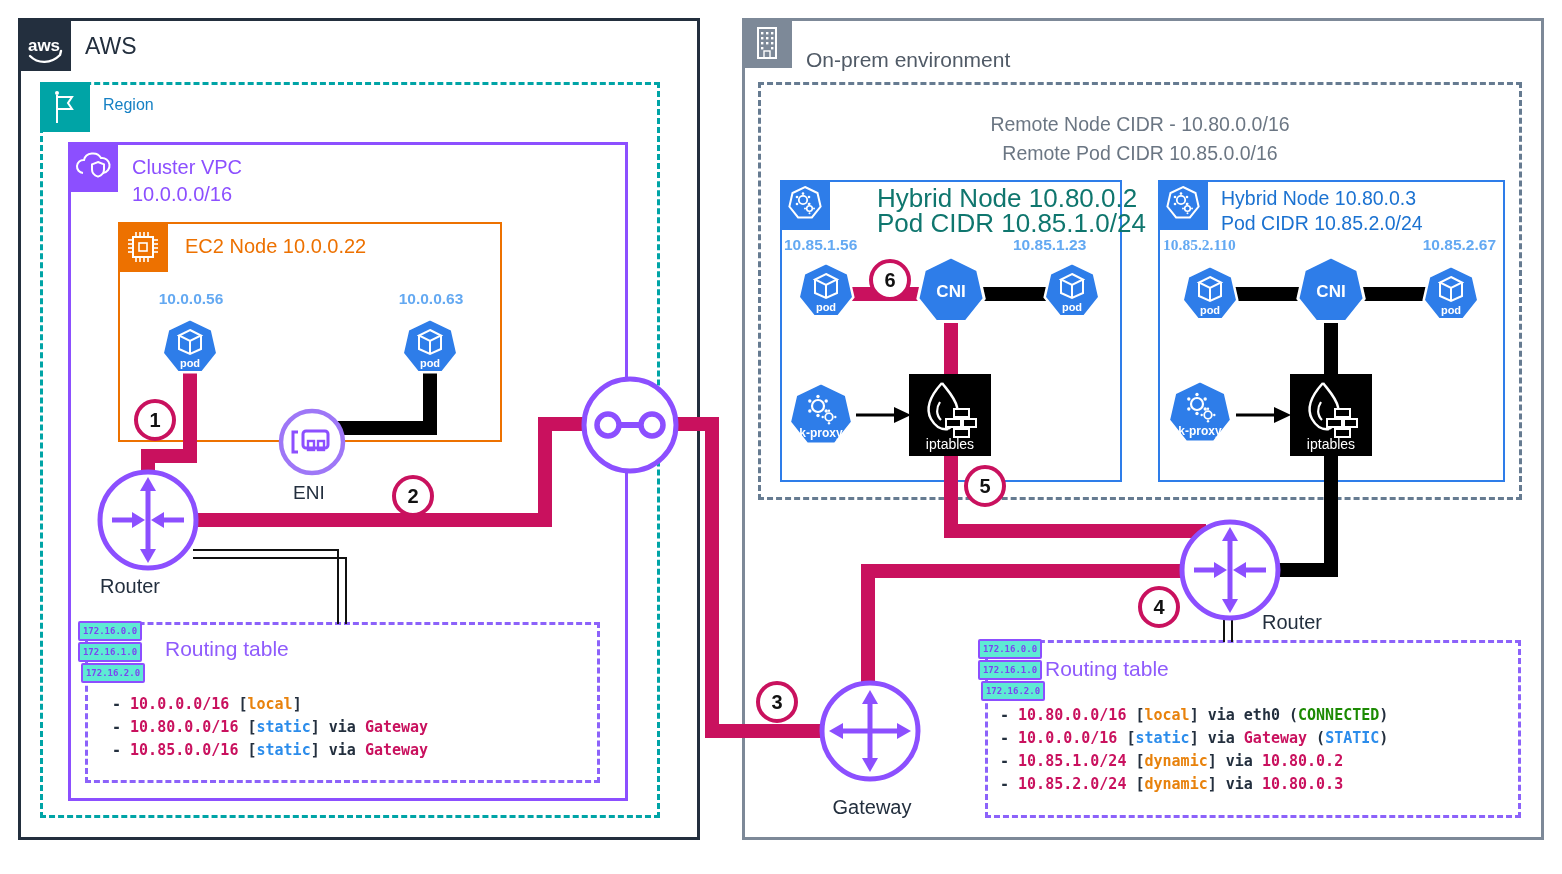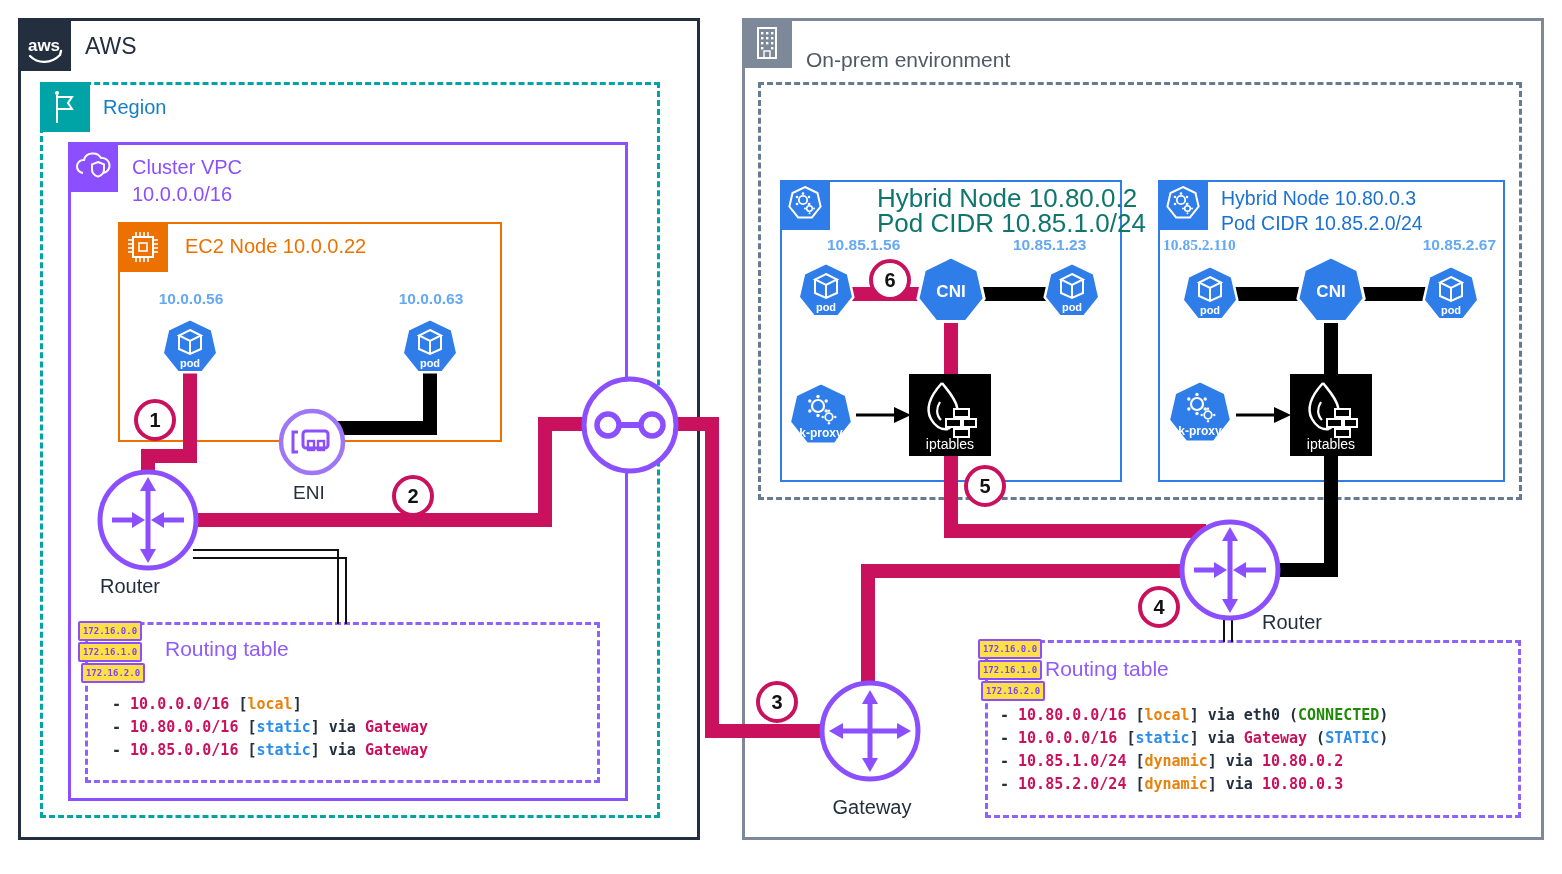--- a/index.html
+++ b/index.html
@@ -12,21 +12,21 @@
   .icon{position:absolute;z-index:3;}
   #wires{position:absolute;left:0;top:0;z-index:2;}
   .badge{position:absolute;z-index:5;width:42px;height:42px;border:4px solid #C9115E;border-radius:50%;
          background:#fff;color:#111;font-weight:bold;font-size:20px;line-height:34px;text-align:center;}
   .rt-rows{position:absolute;z-index:4;font-family:"DejaVu Sans Mono",monospace;
            font-size:15px;font-weight:bold;white-space:pre;}
   .rt-row{height:23px;}
   .seg-dark{color:#232F3E;} .seg-pink{color:#C9115E;} .seg-orange{color:#E8820C;}
   .seg-blue{color:#2B8CEB;} .seg-green{color:#1C8A02;}
   .stack{position:absolute;z-index:4;}
-  .stack div{width:64px;height:20px;border:2px solid #8C4FFF;border-radius:2px;background:#fde047;
+  .stack div{width:64px;height:20px;border:2px solid #8C4FFF;border-radius:2px;background:#5eead4;
              color:#7B45F0;font-family:"DejaVu Sans Mono",monospace;font-size:9px;font-weight:bold;
              text-align:center;line-height:16px;margin-bottom:1px;}
   .ip{position:absolute;z-index:4;color:#64A9F2;font-size:15.5px;font-weight:bold;white-space:nowrap;}
 </style>
 </head>
 <body>
 
 <div id="canvas">
 
   <div class="box" style="left:18px;top:18px;width:682px;height:822px;border:3px solid #232F3E;"></div>
@@ -73,21 +73,21 @@
   </div>
   <div class="lbl" style="left:85px;top:32px;font-size:23px;">AWS</div>
 
   <div class="hdr" style="left:40px;top:82px;width:50px;height:50px;background:#00A4A6;">
     <svg width="50" height="50">
       <circle cx="17" cy="11" r="2" fill="#fff"></circle>
       <line x1="17" y1="13" x2="17" y2="41" stroke="#fff" stroke-width="2"></line>
       <path d="M17,15 h15 l-4,6 4,6 h-15 z" fill="none" stroke="#fff" stroke-width="2"></path>
     </svg>
   </div>
-  <div class="lbl" style="left:103px;top:95px;font-size:20px;color:#1580C4;">Region</div>
+  <div class="lbl" style="left:103px;top:95px;font-size:16px;color:#1580C4;">Region</div>
 
   <div class="hdr" style="left:68px;top:142px;width:50px;height:50px;background:#8C4FFF;">
     <svg width="50" height="50">
       <path d="M15,31 a6.5,6.5 0 0 1 1,-13 a9,8 0 0 1 17,-2 a6.5,6.5 0 0 1 2,15" fill="none" stroke="#fff" stroke-width="2"></path>
       <path d="M30,20 l6,2.4 v5 c0,3.6 -2.4,6 -6,7.2 c-3.6,-1.2 -6,-3.6 -6,-7.2 v-5 z" fill="none" stroke="#fff" stroke-width="2"></path>
     </svg>
   </div>
   <div class="lbl" style="left:132px;top:154px;font-size:20px;color:#8C4FFF;line-height:27px;">
     <div>Cluster VPC</div>
     <div>10.0.0.0/16</div>
@@ -136,20 +136,24 @@
         <rect x="19" y="24" width="2.4" height="2.4"></rect>
           <rect x="24" y="24" width="2.4" height="2.4"></rect>
           <rect x="29" y="24" width="2.4" height="2.4"></rect>
         <rect x="19" y="29" width="2.4" height="2.4"></rect>
           <rect x="29" y="29" width="2.4" height="2.4"></rect>
       </g>
     </svg>
   </div>
   <div class="lbl" style="left:806px;top:35px;font-size:21px;color:#505A66;margin-top:12px;">On-prem environment</div>
 
+  <div class="lbl" style="left:850px;top:110px;width:580px;text-align:center;font-size:19.5px;color:#6B7683;line-height:29px;">
+    <div>Remote Node CIDR - 10.80.0.0/16</div>
+    <div>Remote Pod CIDR 10.85.0.0/16</div>
+  </div>
 
   <div class="hdr" style="left:780px;top:180px;width:50px;height:50px;background:#2E7DE9;">
     <svg width="50" height="50">
       <polygon points="25,7 37.5,13 40.6,26.6 31.9,37.4 18.1,37.4 9.4,26.6 12.5,13" fill="none" stroke="#fff" stroke-width="2"></polygon>
       <circle cx="23" cy="20" r="4.2" fill="none" stroke="#fff" stroke-width="1.8"></circle>
       <g fill="#fff">
           <circle cx="23" cy="13.6" r="1.3"></circle>
           <circle cx="29" cy="17" r="1.3"></circle>
           <circle cx="17" cy="17" r="1.3"></circle>
           <circle cx="29" cy="24" r="1.3"></circle>
@@ -161,21 +165,21 @@
           <circle cx="34" cy="28.5" r="1"></circle>
           <circle cx="29.5" cy="33.2" r="1"></circle>
           <circle cx="25" cy="28.5" r="1"></circle>
         </g>
     </svg>
   </div>
   <div class="lbl" style="left:877px;top:186px;font-size:26px;color:#0f766e;line-height:25px;">
     <div>Hybrid Node 10.80.0.2</div>
     <div>Pod CIDR 10.85.1.0/24</div>
   </div>
-  <div class="ip" style="left:784px;top:236px;margin-left:43px;">10.85.1.56</div>
+  <div class="ip" style="left:784px;top:236px;">10.85.1.56</div>
   <div class="ip" style="left:1013px;top:236px;width:100px;text-align:left;">10.85.1.23</div>
 
   <div class="hdr" style="left:1158px;top:180px;width:50px;height:50px;background:#2E7DE9;">
     <svg width="50" height="50">
       <polygon points="25,7 37.5,13 40.6,26.6 31.9,37.4 18.1,37.4 9.4,26.6 12.5,13" fill="none" stroke="#fff" stroke-width="2"></polygon>
       <circle cx="23" cy="20" r="4.2" fill="none" stroke="#fff" stroke-width="1.8"></circle>
       <g fill="#fff">
           <circle cx="23" cy="13.6" r="1.3"></circle>
           <circle cx="29" cy="17" r="1.3"></circle>
           <circle cx="17" cy="17" r="1.3"></circle>

